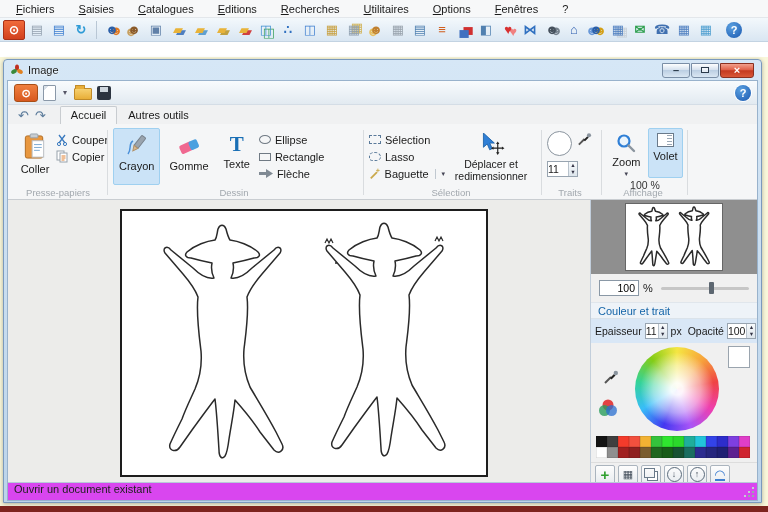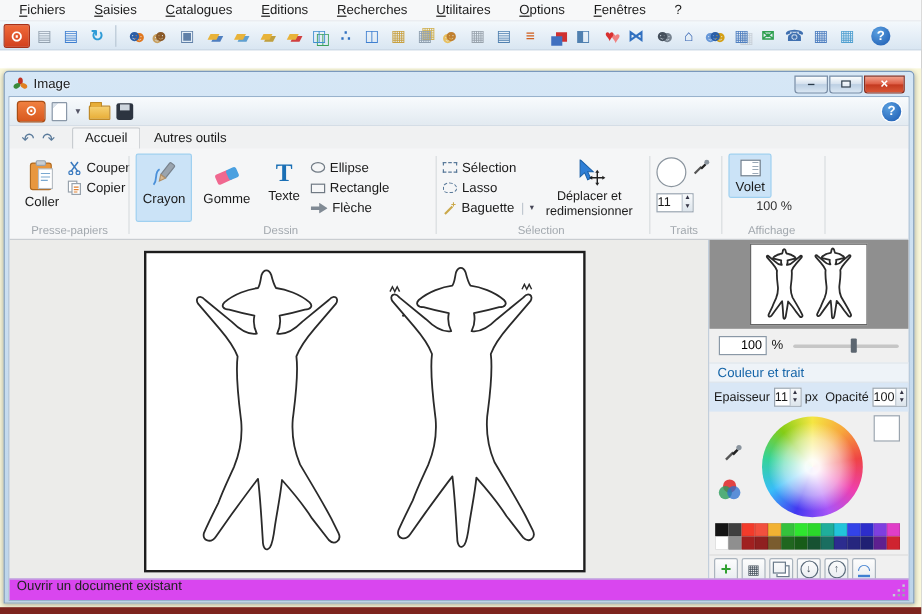--- a/index.html
+++ b/index.html
@@ -332,20 +332,28 @@
               <span class="arr">
                   <span>▲</span>
                   <span>▼</span>
                 </span>
             </div>
             <div class="glabel">Traits</div>
           </div>
 
           <div class="rgroup" style="width:86px;display:block">
             <div style="display:flex;gap:2px">
+              <div class="bigbtn" style="min-width:34px;padding-bottom:0">
+                <svg width="20" height="20" viewBox="0 0 20 20">
+                  <circle cx="8" cy="8" r="5.5" fill="#eaf4fc" stroke="#2f7fd6" stroke-width="2.2"></circle>
+                  <line x1="12.5" y1="12.5" x2="18" y2="18" stroke="#8a949e" stroke-width="2.4" stroke-linecap="round"></line>
+                </svg>
+                <span>Zoom</span>
+                <span class="caret">▾</span>
+              </div>
               <div class="bigbtn sel" style="min-width:34px">
                 <span class="volet-ic"></span>
                 <span>Volet</span>
               </div>
             </div>
             <div class="zoomlevel">100 %</div>
             <div class="glabel">Affichage</div>
           </div>
         </div>
 

